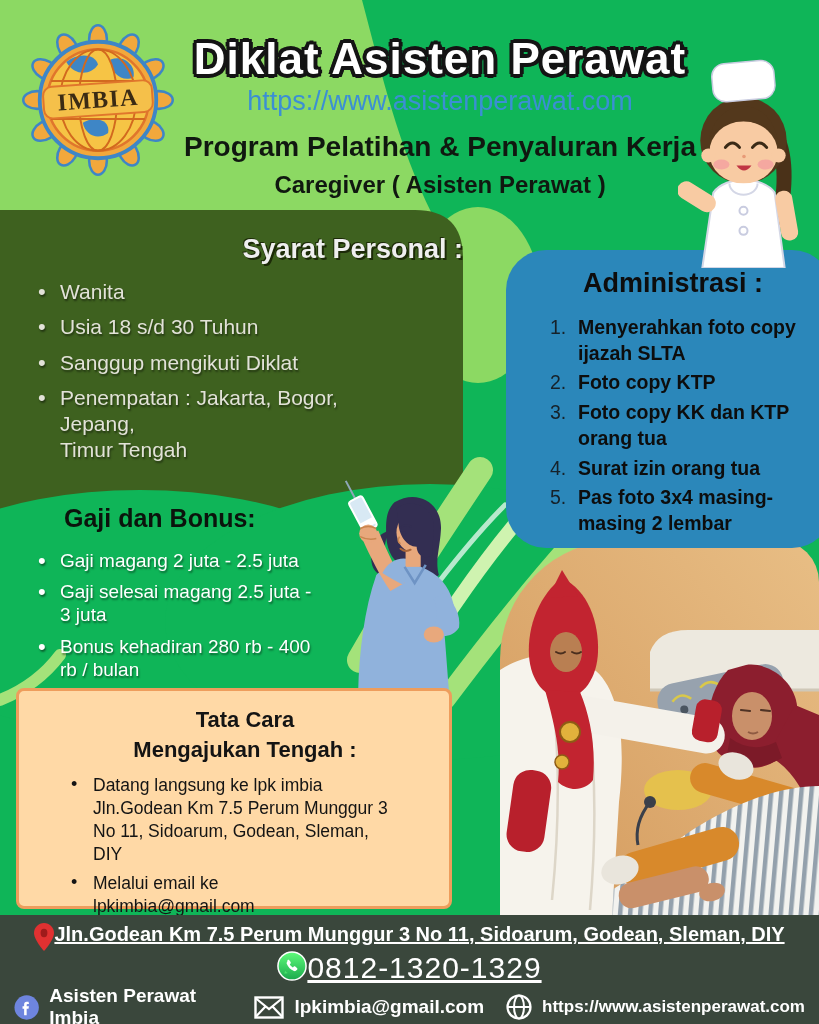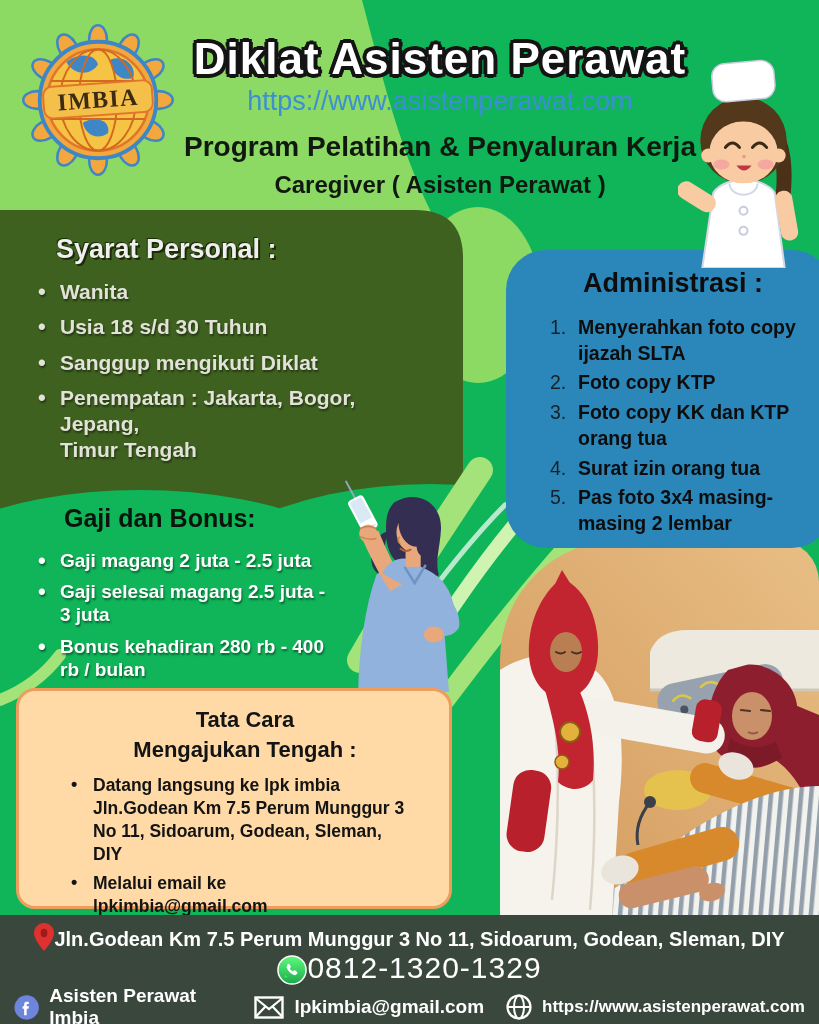--- a/index.html
+++ b/index.html
@@ -16,25 +16,26 @@
                  0 -4px 0 #141414,0 4px 0 #141414,-4px 0 0 #141414,4px 0 0 #141414;
   }
   .site-url{font-size:27px;color:#3B8FD4;margin-top:2px;}
   .subtitle1{font-size:28px;font-weight:800;color:#101810;margin-top:14px;}
   .subtitle2{font-size:24px;font-weight:800;color:#101810;margin-top:8px;}
   
   .syarat-content{left:0;top:210px;width:463px;z-index:2;color:#E8E8E0;}
   .syarat-title{
     margin:24px 0 14px 56px;font-size:27px;font-weight:800;color:#EFEFEF;
     text-shadow:2px 2px 0 #1c2a08, -1px -1px 0 #1c2a08;
+    text-align:right;
   }
   .g-list{margin:0;padding:0;list-style:none;}
   .g-list li{
     position:relative;padding-left:22px;margin-bottom:9px;
-    font-size:21px;font-weight:700;color:#E2E2D8;line-height:1.25;
+    font-size:21px;font-weight:400;color:#E2E2D8;line-height:1.25;
     text-shadow:1px 2px 2px rgba(0,0,0,.45);
   }
   .g-list li::before{content:"•";position:absolute;left:0;top:-1px;font-size:22px;}
   .syarat-content .g-list{margin-left:38px;margin-right:30px;}
   .preline{white-space:pre-line;}
   
   .admin-box{
     left:506px;top:250px;width:326px;height:298px;z-index:3;
     background:#2B87BA;border-radius:40px;box-sizing:border-box;
     padding:16px 18px 0 26px;
@@ -49,41 +50,41 @@
     content:counter(adm) ".";position:absolute;left:2px;top:0;
     font-weight:400;color:#16222a;
   }
   
   .gaji-content{left:38px;top:504px;width:350px;z-index:2;}
   .gaji-title{margin:0 0 16px 26px;font-size:25px;font-weight:700;color:#0b130c;}
   .gaji-content .g-list li{font-size:19px;line-height:1.22;margin-bottom:8px;color:#fff;}
   
   .tata-box{
     left:16px;top:688px;width:436px;height:221px;z-index:6;
-    background:#FFD9A6;border:3px solid #EE9D5C;border-radius:19px;box-sizing:border-box;
+    background:#FFD9A6;border:3px solid #EE9D5C;border-radius:8px;box-sizing:border-box;
     padding:14px 30px 0 52px;
   }
   .tata-title{text-align:center;font-size:22px;font-weight:800;color:#141414;line-height:1.35;}
   .tata-box .g-list{margin-top:10px;}
   .tata-box .g-list li{font-size:17.5px;color:#141414;text-shadow:none;line-height:1.3;margin-bottom:7px;}
   .tata-box .g-list li::before{font-size:18px;color:#141414;}
   
   .photo-frame{left:500px;top:540px;width:319px;height:377px;z-index:2;
     border-radius:120px 42px 0 0;overflow:hidden;}
   
   .nurse-cartoon{left:678px;top:52px;width:138px;height:216px;z-index:4;}
   .nurse-syringe{left:328px;top:472px;width:140px;height:220px;z-index:5;}
   .logo{left:22px;top:24px;width:152px;height:152px;z-index:4;}
   
   .footer{
     left:0;right:0;bottom:0;height:109px;background:#3A473C;z-index:10;
     display:flex;flex-direction:column;justify-content:space-between;
     padding:8px 0 10px 0;box-sizing:border-box;color:#fff;
   }
-  .f-row{display:flex;align-items:flex-end;justify-content:center;}
+  .f-row{display:flex;align-items:flex-start;justify-content:center;text-decoration:underline;}
   .f-address{font-size:20px;font-weight:700;}
   .f-phone{font-size:30px;font-weight:400;letter-spacing:1px;}
   .f-bottom{display:flex;align-items:center;justify-content:flex-start;gap:8px;padding:0 14px;}
   .f-item{display:flex;align-items:center;gap:10px;}
   .f-name{font-size:19px;font-weight:700;}
   .f-email{font-size:19px;font-weight:700;margin-right:6px;}
   .f-site{font-size:17px;font-weight:700;}
   .grow1{flex:1 1 auto;max-width:52px;}
 </style>
 </head>

